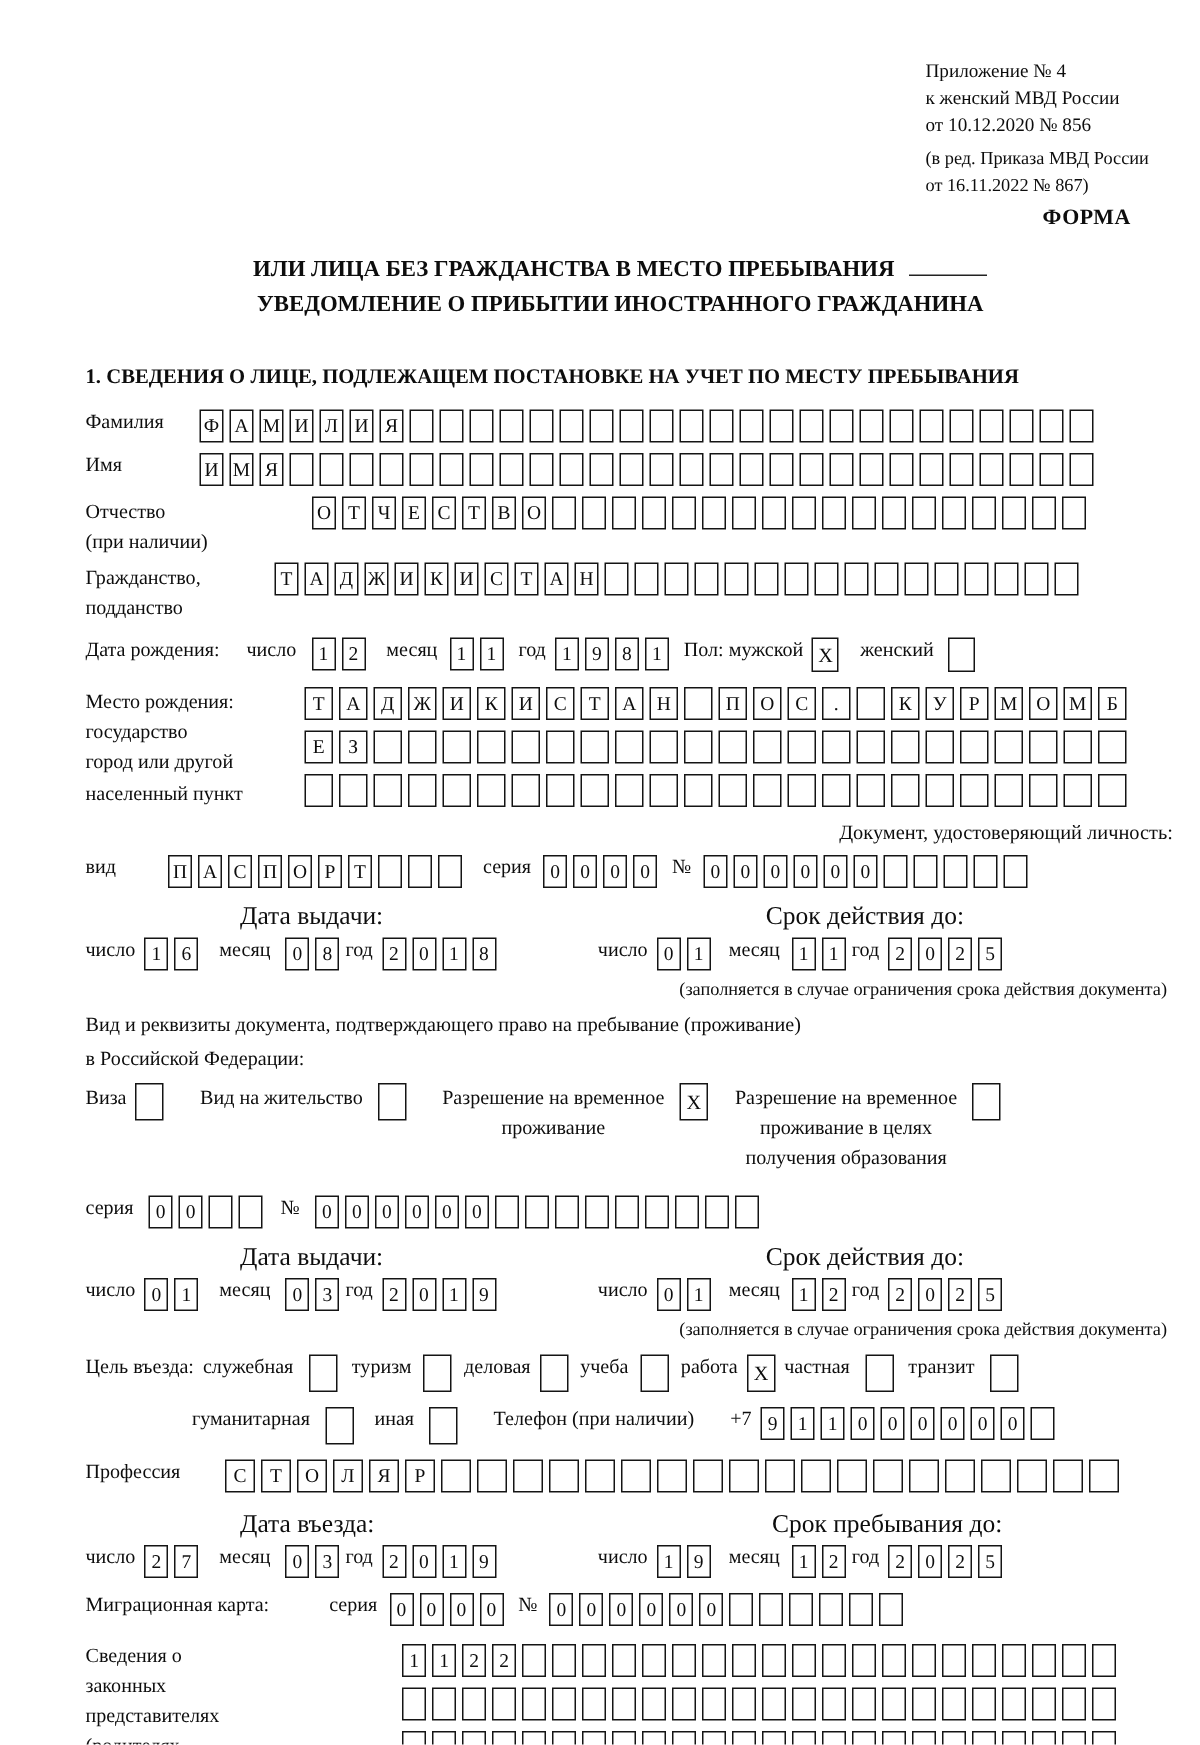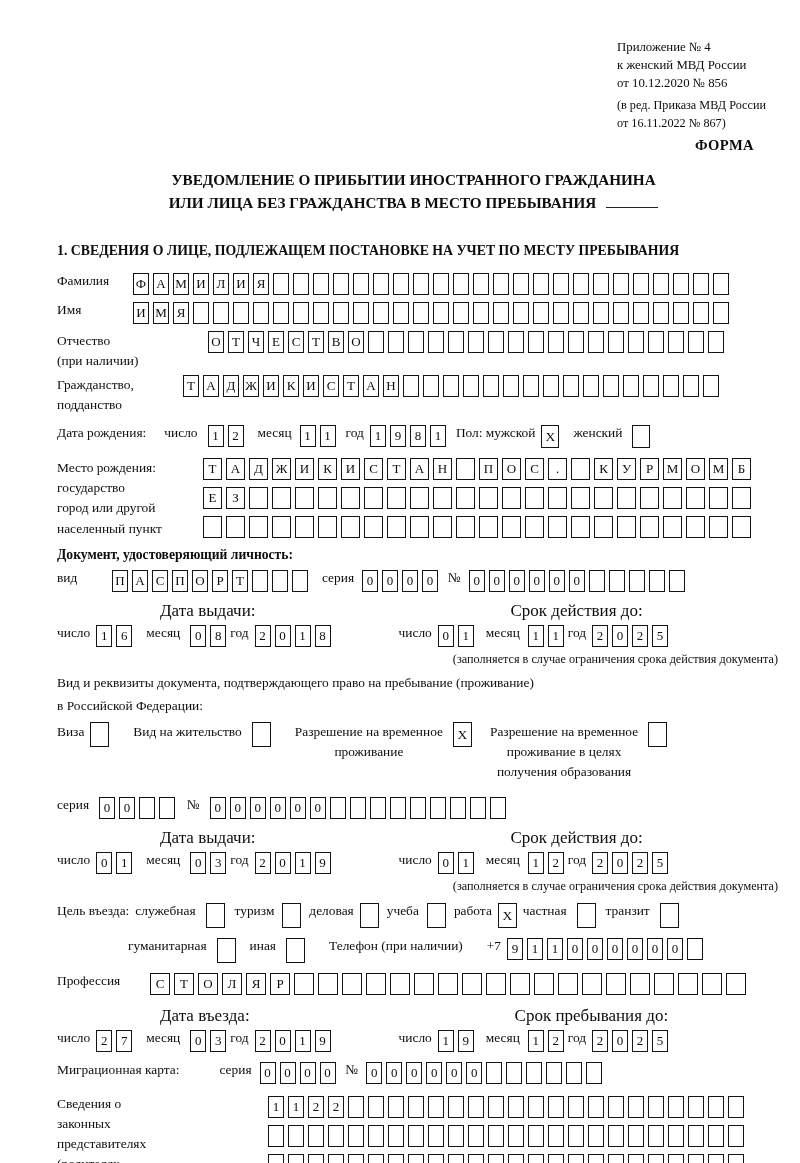--- a/index.html
+++ b/index.html
@@ -40,21 +40,21 @@
   .w-surname{width:76px;}
   .w-patro{width:151px;}
   .w-citiz{width:126px;}
   .w-birthpl{width:146px;}
   .w-doctype{width:55px;}
   .w-prof{width:93px;}
 
   .labelcol{flex:none;font-size:13.4px;line-height:1.5;}
   .cellrows .cells{margin-bottom:7px;}
 
-  .center-bold{font-weight:bold;font-size:13.6px;text-align:left;margin-top:10px;}
+  .center-bold{font-weight:normal;font-size:13.6px;text-align:right;margin-top:10px;}
 
   .hdr-row{display:flex;font-size:17px;margin-top:9px;}
   .caption-right{font-size:12.2px;margin-top:5px;text-align:right;padding-right:4px;}
 
   .gap6{margin-left:6px;} .gap8{margin-left:8px;} .gap10{margin-left:10px;}
   .gap14{margin-left:14px;} .gap18{margin-left:18px;} .gap24{margin-left:24px;}
   .mt10{margin-top:10px;} .mt14{margin-top:14px;}
 
   .permit-item{display:flex;align-items:flex-start;flex:none;}
   .permit-text{font-size:13.4px;text-align:center;line-height:1.5;white-space:nowrap;}
@@ -71,24 +71,24 @@
     <div>от 10.12.2020 № 856</div>
     <div class="note">
       <div>(в ред. Приказа МВД России</div>
       <div>от 16.11.2022 № 867)</div>
     </div>
   </div>
 
   <div class="forma">ФОРМА</div>
 
   <div class="title">
-    <div>УВЕДОМЛЕНИЕ О ПРИБЫТИИ ИНОСТРАННОГО ГРАЖДАНИНА</div>
     <div>
       <span>ИЛИ ЛИЦА БЕЗ ГРАЖДАНСТВА В МЕСТО ПРЕБЫВАНИЯ</span><span class="blank-underline"></span>
     </div>
+    <div>УВЕДОМЛЕНИЕ О ПРИБЫТИИ ИНОСТРАННОГО ГРАЖДАНИНА</div>
   </div>
 
   <div class="sec1">1. СВЕДЕНИЯ О ЛИЦЕ, ПОДЛЕЖАЩЕМ ПОСТАНОВКЕ НА УЧЕТ ПО МЕСТУ ПРЕБЫВАНИЯ</div>
 
   <div class="row mt14">
     <span class="lbl w-surname">Фамилия</span>
     <span class="cells">
         <span class="cell">Ф</span>
         <span class="cell">А</span>
         <span class="cell">М</span>

